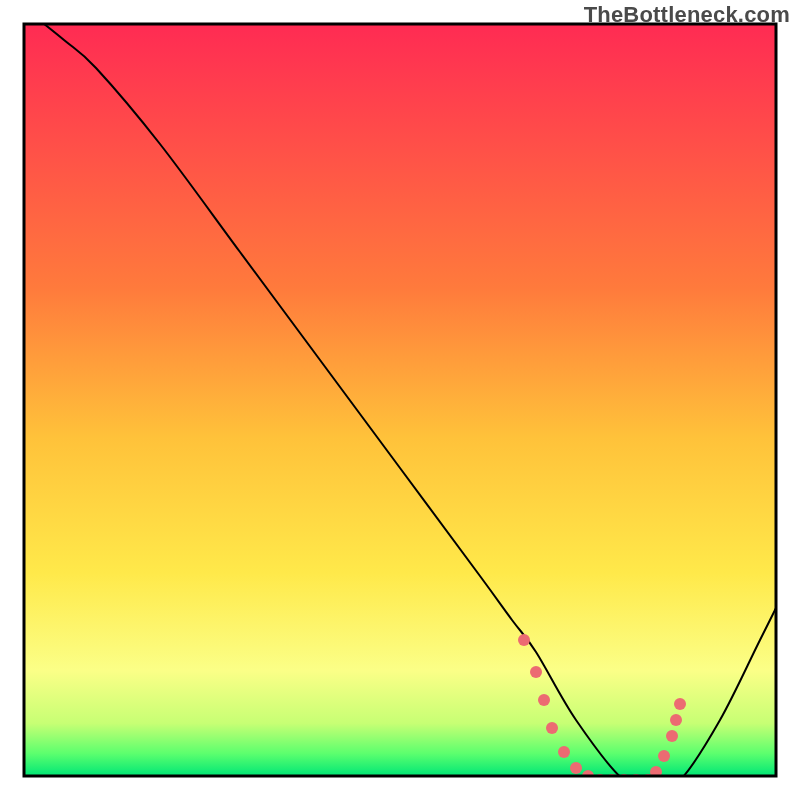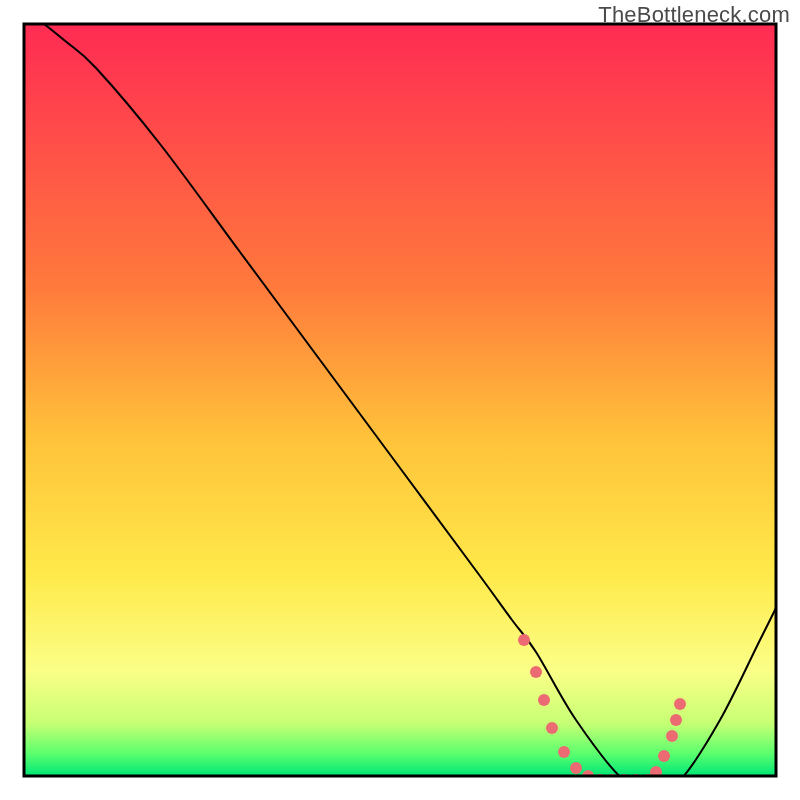--- a/index.html
+++ b/index.html
@@ -14,21 +14,21 @@
   .stage {
     position: relative;
     width: 800px;
     height: 800px;
   }
   .watermark {
     position: absolute;
     top: 2px;
     right: 10px;
     font-size: 22px;
-    font-weight: 400;
+    font-weight: 700;
     color: #4a4a4a;
     letter-spacing: 0.2px;
     z-index: 10;
   }
   svg.plot {
     position: absolute;
     left: 0;
     top: 0;
     width: 800px;
     height: 800px;

